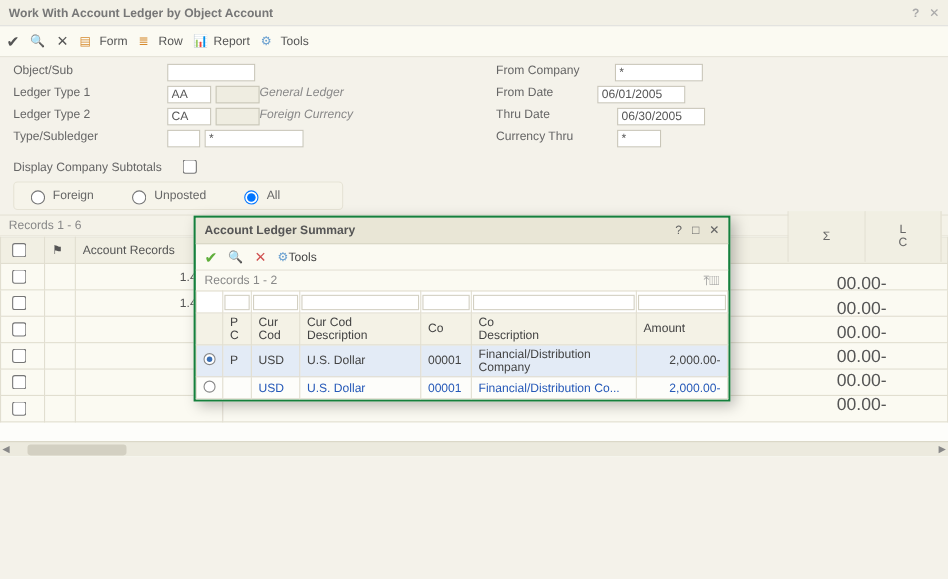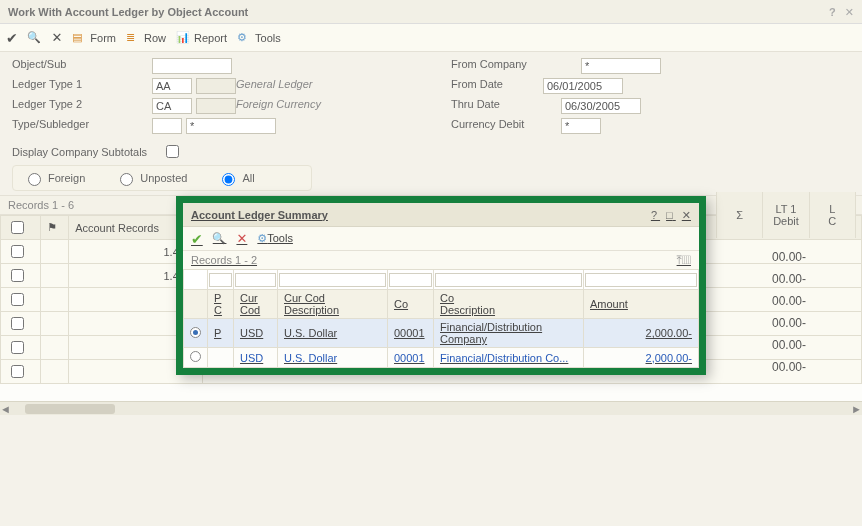--- a/index.html
+++ b/index.html
@@ -29,38 +29,38 @@
   .radiogrp label { display:flex; align-items:center; gap:4px; color:#666;}
   .records-bar { padding:2px 8px; color:#888; display:flex; justify-content:space-between; align-items:center; border-top:1px solid #e4e1d6; border-bottom:1px solid #e4e1d6; background:#f4f2e8;}
   .grid-area { position:relative; height:200px; background:#fdfdfa; overflow:hidden;}
   .grid { border-collapse:collapse; width:100%; font-size:11px;}
   .grid th, .grid td { border:1px solid #e1ded0; padding:2px 6px; height:20px; text-align:left; color:#555; background:#fbfaf2;}
   .grid th { background:#f1efe3; font-weight:normal;}
   .chkcell { width:18px; text-align:center;}
   .scrollbar-h { position:absolute; bottom:0; left:0; right:0; height:14px; background:#eceade; border-top:1px solid #d9d6c6; display:flex; align-items:center;}
   .scrollbar-h .thumb { height:10px; width:90px; background:#d3d0c2; border-radius:3px; margin-left:14px;}
 
-  .dialog { position:absolute; top:196px; left:176px; width:530px; background:#fbfaf2; border:7px solid #15803d; box-shadow:4px 4px 12px rgba(0,0,0,.25); z-index:10;text-decoration:underline;}
+  .dialog { position:absolute; top:196px; left:176px; width:488px; background:#fbfaf2; border:2px solid #15803d; box-shadow:4px 4px 12px rgba(0,0,0,.25); z-index:10;}
   .dlg-title { height:24px; line-height:24px; padding:0 8px; font-weight:bold; background:#e9e6d6; border-bottom:1px solid #d9d6c6; display:flex; justify-content:space-between; align-items:center; color:#555;}
   .dlg-title .ctrls span{ margin-left:6px; color:#666; cursor:pointer; font-weight:normal;}
   .dlg-toolbar { height:24px; display:flex; align-items:center; gap:10px; padding:0 8px; border-bottom:1px solid #e4e1d6;}
   .dlg-recbar { padding:2px 8px; font-size:11px; color:#888; display:flex; justify-content:space-between; align-items:center;}
   .dlg-grid { border-collapse:collapse; width:100%; font-size:11px;}
   .dlg-grid th, .dlg-grid td { border:1px solid #e1ded0; padding:2px 6px; height:20px; color:#444; background:#fdfdfa;}
   .dlg-grid th { background:#f4f2e6; font-weight:normal; text-align:left;}
   .dlg-grid .filter-row td { background:#fff; padding:1px;}
   .dlg-grid .filter-row input { width:100%; border:1px solid #d3d0c2; height:14px; font-size:10px;}
   .dlg-grid .sel td { background:#e3ebf6;}
   .linkblue td { color:#2659b8; }
   .amount { text-align:right;}
   .radio-dot { width:11px; height:11px; border:1px solid #888; border-radius:50%; display:inline-block; position:relative; background:#fff;}
   .radio-dot.on::after{content:""; position:absolute; top:2px; left:2px; width:5px; height:5px; background:#3a6fb5; border-radius:50%;}
   .ico-export { color:#999; font-size:12px;}
   .small-ico { font-size:11px; color:#888; cursor:pointer;}
-  .right-nums { position:absolute; top:250px; left:716px; width:120px; font-size:12px; color:#555;}
+  .right-nums { position:absolute; top:250px; left:716px; width:120px; font-size:16px; color:#555;}
   .right-nums div { height:22px; text-align:right; padding-right:30px;}
   .grid-right-head { position:absolute; top:192px; left:716px; width:140px; display:flex; border-left:1px solid #e1ded0;}
   .grid-right-head .cell{ flex:1; text-align:center; border-right:1px solid #e1ded0; background:#f1efe3; height:46px; display:flex; flex-direction:column; justify-content:center; color:#666;}
 </style>
 </head>
 <body>
 
 <div class="window">
   <div class="titlebar">
     <span>Work With Account Ledger by Object Account</span>
@@ -129,33 +129,33 @@
             <span>Unposted</span>
           </label>
         <label>
             <input type="radio" name="pf" checked="" style="">
             <span>All</span>
           </label>
       </div>
     </div>
     <div class="col">
       <div class="row">
-          <span class="lbl" style="width:130px">From Company</span>
+          <span class="lbl" style="width:108px">From Company</span>
         <input class="text mini" value="*" style="">
         </div>
       <div class="row">
           <span class="lbl" style="width:92px">From Date</span>
         <input class="text mini" value="06/01/2005" style="">
         </div>
       <div class="row">
           <span class="lbl" style="width:110px">Thru Date</span>
         <input class="text mini" value="06/30/2005" style="">
         </div>
       <div class="row">
-          <span class="lbl" style="width:110px">Currency Debit</span>
+          <span class="lbl" style="width:110px">Currency Thru</span>
         <input class="text" style="width: 40px;" value="*">
         </div>
     </div>
   </div>
 
   <div class="records-bar">
     <span>Records 1 - 6</span>
     <span class="ico-export">⤒▥</span>
   </div>
 
@@ -212,24 +212,20 @@
       <span class="small-ico">◄</span>
       <div class="thumb"></div>
       <span style="flex:1"></span>
       <span class="small-ico">►</span>
     </div>
   </div>
 
   <div class="grid-right-head">
     <div class="cell" style="width:34px">
         <span>Σ</span>
-      </div>
-    <div class="cell" style="width:70px">
-        <span style="white-space:pre-line">LT 1
-Debit</span>
       </div>
     <div class="cell" style="width:30px">
         <span>L<br>C</span>
       </div>
   </div>
   <div class="right-nums" id="right-nums">
       <div>00.00-</div>
       <div>00.00-</div>
       <div>00.00-</div>
       <div>00.00-</div>

